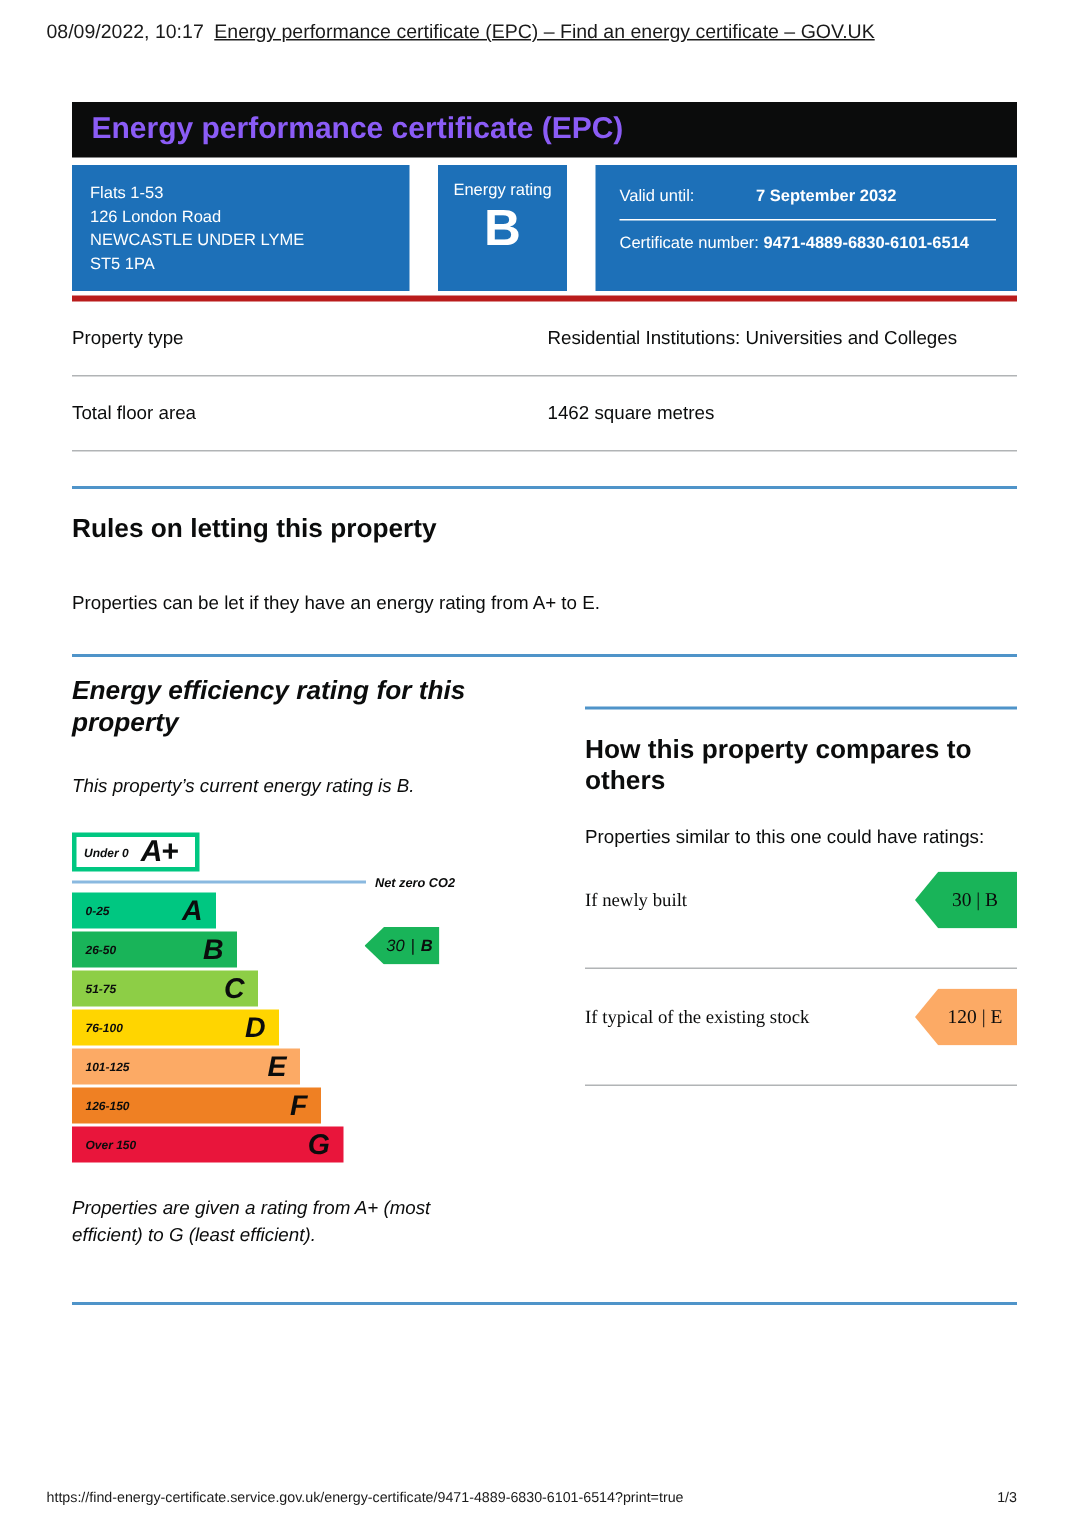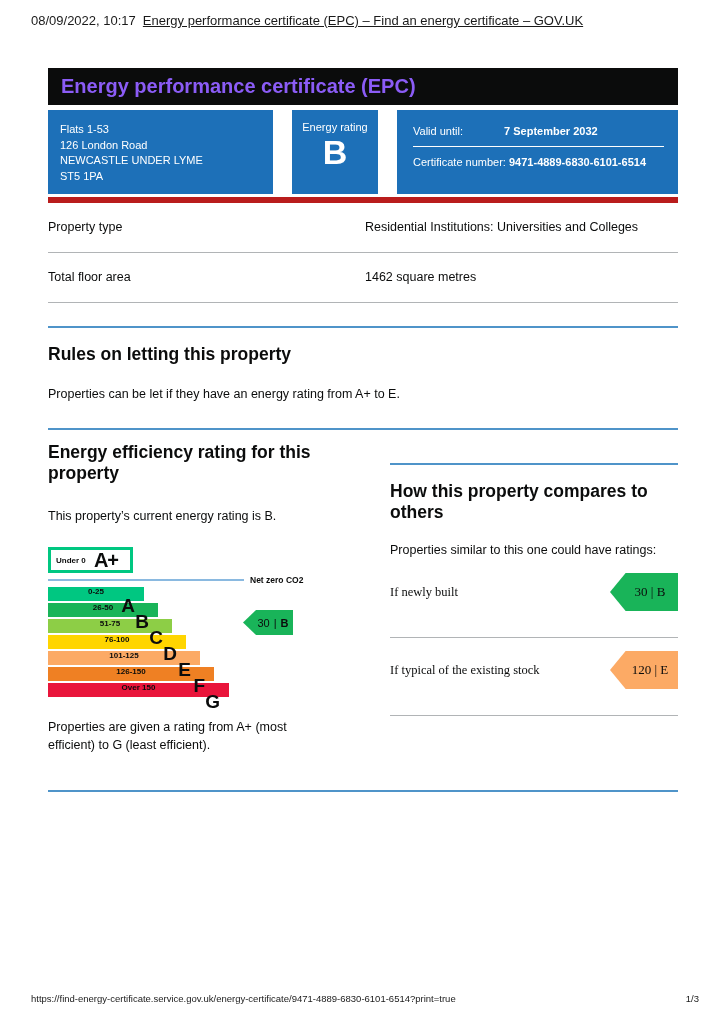--- a/index.html
+++ b/index.html
@@ -8,56 +8,56 @@
     width:726px; height:1024px; position:relative;
     font-family:"Liberation Sans", sans-serif; color:#0b0c0c;
     overflow:hidden;
   }
   
   .print-header { position:absolute; top:13px; left:0; right:0; height:14px; font-size:13px; color:#1a1a1a;text-decoration:underline; }
   .ph-date { position:absolute; left:31px; top:0; }
   .ph-title { text-align:center; }
   .print-footer { position:absolute; bottom:17px; left:0; right:0; height:14px; font-size:9.5px; color:#1a1a1a; }
   .pf-url { position:absolute; left:31px; top:0; }
-  .pf-page { position:absolute; right:27px; top:0; }
+  .pf-page { position:absolute; right:48px; top:0; }
 
   
   .content { position:absolute; left:48px; top:68px; width:630px; }
 
   .banner { height:37px; background:#0b0c0c; color:#8b5cf6; font-size:20px; font-weight:700;
             line-height:37px; padding-left:13px; }
 
   .summary { margin-top:5px; display:flex; gap:19px; height:84px; }
   .summary .cell { background:#1d70b8; color:#fff; }
   .cell-address { width:225px; padding:12px 12px; font-size:11px; line-height:1.42; }
   .cell-rating { width:86px; text-align:center; padding-top:11px; }
   .cell-rating .rating-label { font-size:11px; }
   .cell-rating .rating-letter { font-size:34px; font-weight:700; line-height:1.1; margin-top:1px; }
   .cell-validity { flex:1; padding:15px 14px 0 16px; font-size:11px; }
   .validity-row .vlabel { display:inline-block; width:88px; }
   .validity-row .vvalue { font-weight:700; }
   .validity-sep { border:none; border-top:1px solid #ffffff; margin:9px 0 9px 0; }
 
-  .prop-table { margin-top:3px; border-top:6px solid #b91c1c; font-size:12.5px; }
+  .prop-table { margin-top:3px; border-top:4px solid #b91c1c; font-size:12.5px; }
   .prop-row { display:flex; padding:17px 0 18px 0; border-bottom:1px solid #b1b4b6; }
   .prop-label { width:317px; }
   .prop-value { flex:1; }
 
   .blue-hr { border:none; height:2px; background:#4f94c9; }
   .hr-after-table { margin-top:23px; }
 
   .section-heading { font-size:17.5px; font-weight:700; line-height:1.2; }
   .rules-heading { margin-top:16px; }
   .body-text { font-size:12.5px; line-height:1.4; }
-  .rules-text { margin-top:21px; }
+  .rules-text { margin-top:31px; }
   .hr-after-rules { margin-top:24px; }
 
   
   .columns { display:flex; margin-top:10px; }
-  .left-col { width:300px; }
+  .left-col { width:300px;font-style:italic; }
   .right-col { width:288px; margin-left:42px; }
   .left-col .section-heading { max-width:272px; margin-top:2px; }
   .current-text { margin-top:24px; }
   .footnote { margin-top:22px; max-width:280px; }
 
   .right-col .score-note { margin-top:4px; }
   .hr-score { margin-top:23px; }
   .right-col .section-heading { margin-top:16px; }
   .compare-intro { margin-top:19px; }
   .compare-row { display:flex; align-items:center; margin-top:14px;font-family:Liberation Serif, serif; }
@@ -75,21 +75,21 @@
   
   .chart { margin-top:22px; width:300px; position:relative; }
   .aplus { width:85px; height:26px; border:3px solid #00c781; background:#fff;
            display:flex; align-items:center; padding:0 5px; }
   .aplus-range { font-size:8px; font-weight:700; }
   .aplus-letter { font-size:20px; font-weight:800; margin-left:auto; margin-right:7px; letter-spacing:-1px; }
   .nzrow { display:flex; align-items:center; height:9px; margin:2px 0 3px 0; }
   .nz-line { width:196px; height:2px; background:#8ab9e0; }
   .nz-label { font-size:8.5px; font-weight:700; margin-left:6px; white-space:nowrap; }
   .bands { position:relative; }
-  .band { height:14px; margin-bottom:2px; display:flex; align-items:center; padding:0 9px;flex-direction:column; }
+  .band { height:14px; margin-bottom:2px; display:flex; align-items:center; padding:12px 9px; }
   .band-range { font-size:8px; font-weight:700; }
   .band-letter { font-size:19px; font-weight:800; margin-left:auto; line-height:1; }
   .bw0{width:96px}.bw1{width:110px}.bw2{width:124px}.bw3{width:138px}
   .bw4{width:152px}.bw5{width:166px}.bw6{width:181px}
   .marker { position:absolute; left:195px; top:23px; width:50px; height:25px;
             display:flex; align-items:center; justify-content:center; gap:4px;
             padding-left:10px; font-size:11px;
             clip-path:polygon(0 50%, 26% 0, 100% 0, 100% 100%, 26% 100%); }
   .marker .mband { font-weight:700; }
 </style>

